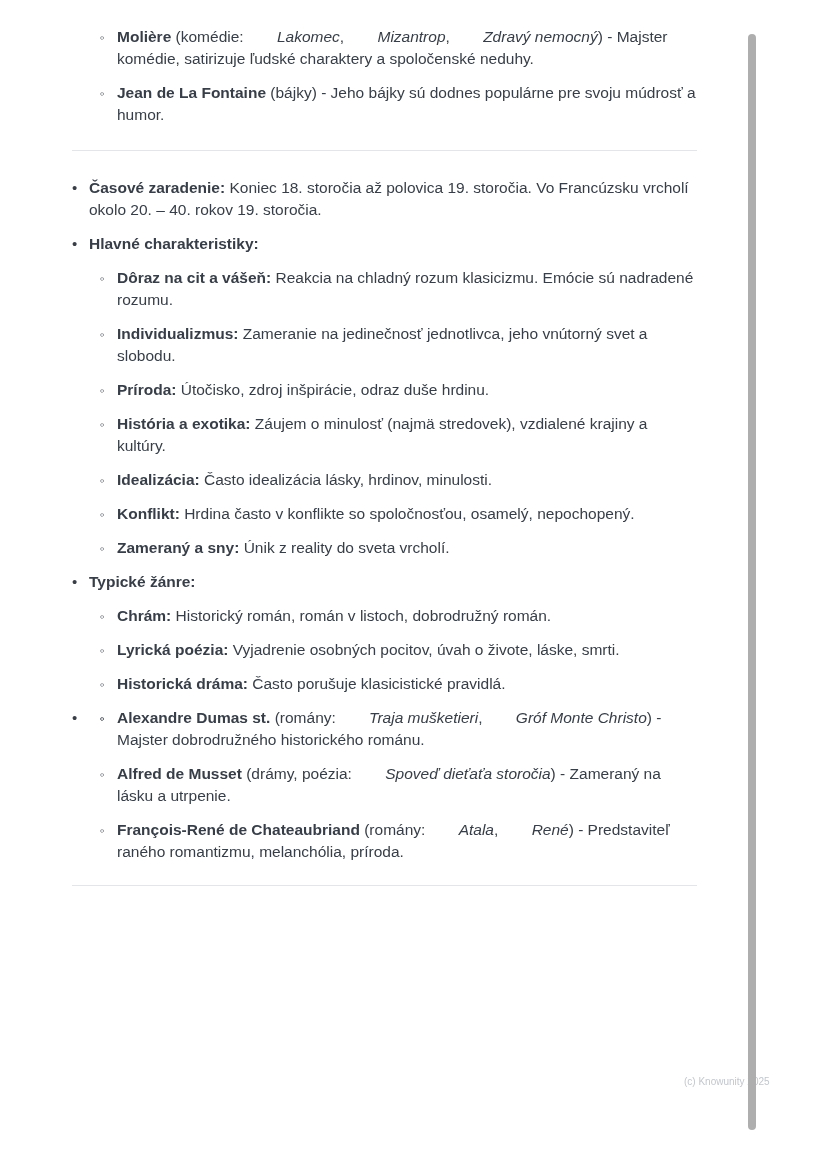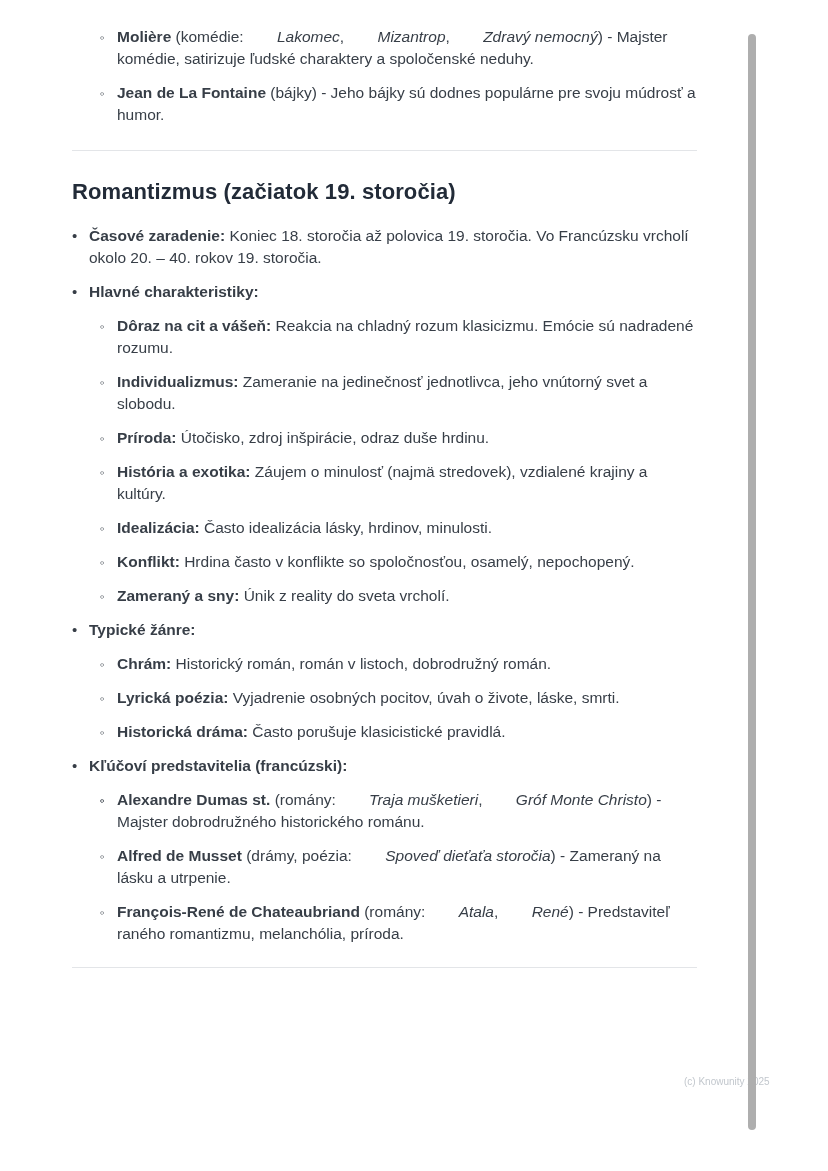--- a/index.html
+++ b/index.html
@@ -83,36 +83,35 @@
 </head>
 <body>
 
 <div class="page">
   <div class="content">
     <div class="list" id="top-list">
         <div class="li l2"><span class="marker">◦</span><span><strong>Molière</strong><span> (komédie: </span><em>Lakomec</em><span>, </span><em>Mizantrop</em><span>, </span><em>Zdravý nemocný</em><span>) - Majster komédie, satirizuje ľudské charaktery a spoločenské neduhy.</span></span></div>
         <div class="li l2"><span class="marker">◦</span><span><strong>Jean de La Fontaine</strong><span> (bájky) - Jeho bájky sú dodnes populárne pre svoju múdrosť a humor.</span></span></div>
       </div>
     <hr class="divider">
-    <h2 class="heading">Romantizmus (začiatok 19. storočia)</h2>
     <div class="list" id="main-list">
         <div class="li l1"><span class="marker">•</span><span><strong>Časové zaradenie:</strong><span> Koniec 18. storočia až polovica 19. storočia. Vo Francúzsku vrcholí okolo 20. – 40. rokov 19. storočia.</span></span></div>
         <div class="li l1"><span class="marker">•</span><span><strong>Hlavné charakteristiky:</strong></span></div>
         <div class="li l2"><span class="marker">◦</span><span><strong>Dôraz na cit a vášeň:</strong><span> Reakcia na chladný rozum klasicizmu. Emócie sú nadradené rozumu.</span></span></div>
         <div class="li l2"><span class="marker">◦</span><span><strong>Individualizmus:</strong><span> Zameranie na jedinečnosť jednotlivca, jeho vnútorný svet a slobodu.</span></span></div>
         <div class="li l2"><span class="marker">◦</span><span><strong>Príroda:</strong><span> Útočisko, zdroj inšpirácie, odraz duše hrdinu.</span></span></div>
         <div class="li l2"><span class="marker">◦</span><span><strong>História a exotika:</strong><span> Záujem o minulosť (najmä stredovek), vzdialené krajiny a kultúry.</span></span></div>
         <div class="li l2"><span class="marker">◦</span><span><strong>Idealizácia:</strong><span> Často idealizácia lásky, hrdinov, minulosti.</span></span></div>
         <div class="li l2"><span class="marker">◦</span><span><strong>Konflikt:</strong><span> Hrdina často v konflikte so spoločnosťou, osamelý, nepochopený.</span></span></div>
         <div class="li l2"><span class="marker">◦</span><span><strong>Zameraný a sny:</strong><span> Únik z reality do sveta vrcholí.</span></span></div>
         <div class="li l1"><span class="marker">•</span><span><strong>Typické žánre:</strong></span></div>
         <div class="li l2"><span class="marker">◦</span><span><strong>Chrám:</strong><span> Historický román, román v listoch, dobrodružný román.</span></span></div>
         <div class="li l2"><span class="marker">◦</span><span><strong>Lyrická poézia:</strong><span> Vyjadrenie osobných pocitov, úvah o živote, láske, smrti.</span></span></div>
         <div class="li l2"><span class="marker">◦</span><span><strong>Historická dráma:</strong><span> Často porušuje klasicistické pravidlá.</span></span></div>
-        <div class="li l1"><span class="marker">•</span><span><strong>Kľúčoví predstavitelia (francúzski):</strong></span></div>
+        <div class="li l1"><span class="marker">•</span></div>
         <div class="li l2"><span class="marker">◦</span></div>
         <div class="li l2"><span class="marker">◦</span><span><strong>Alexandre Dumas st.</strong><span> (romány: </span><em>Traja mušketieri</em><span>, </span><em>Gróf Monte Christo</em><span>) - Majster dobrodružného historického románu.</span></span></div>
         <div class="li l2"><span class="marker">◦</span><span><strong>Alfred de Musset</strong><span> (drámy, poézia: </span><em>Spoveď dieťaťa storočia</em><span>) - Zameraný na lásku a utrpenie.</span></span></div>
         <div class="li l2"><span class="marker">◦</span><span><strong>François-René de Chateaubriand</strong><span> (romány: </span><em>Atala</em><span>, </span><em>René</em><span>) - Predstaviteľ raného romantizmu, melanchólia, príroda.</span></span></div>
       </div>
     <hr class="divider divider-bottom">
   </div>
   <div class="watermark">(c) Knowunity 2025</div>
   <div class="scrollbar">
     <div class="scrollbar-thumb"></div>

